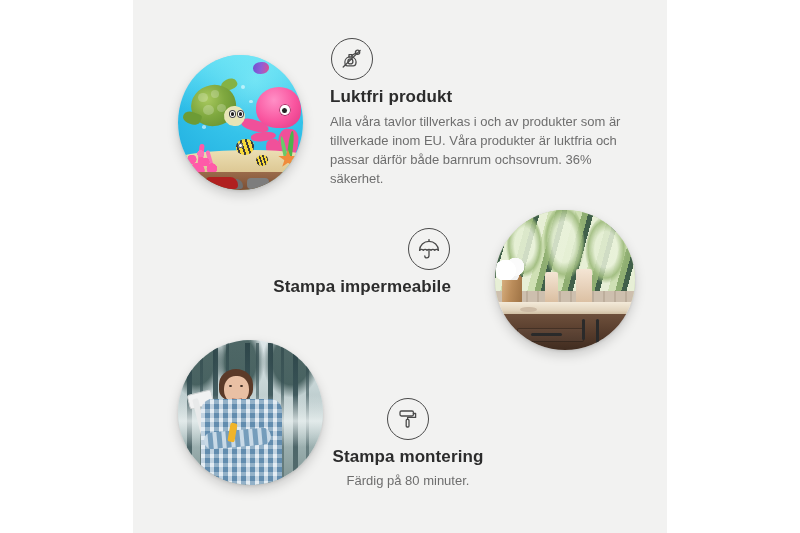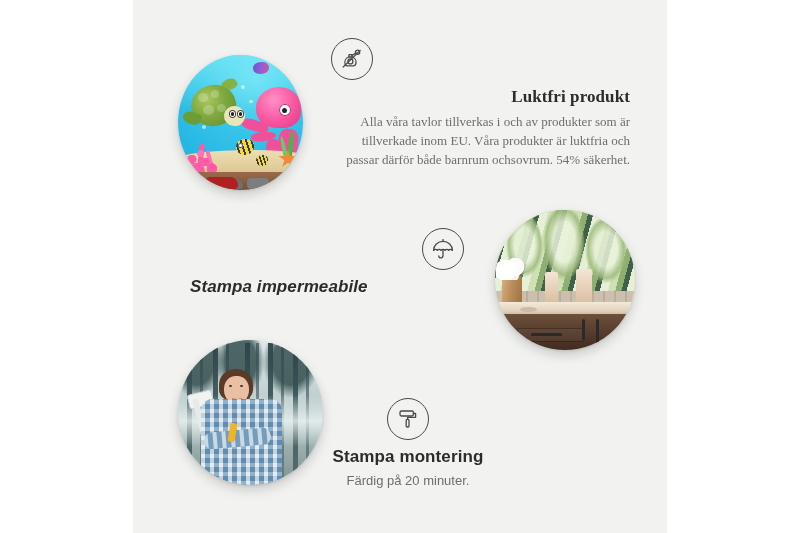--- a/index.html
+++ b/index.html
@@ -327,29 +327,28 @@
   .f-sub {
     font-size: 13px;
     color: #6e6e6e;
     line-height: 1.45;
     margin: 0;
   }
 
   
   #feature-odorless {
     left: 330px; top: 38px; width: 300px;
+    text-align: left;
+  }
+  #feature-odorless .icon-circle { margin-left: 1px; }
+
+  
+  #feature-waterproof {
+    left: 176px; top: 228px; width: 275px;
     text-align: right;
-    font-family: Liberation Serif, serif;
-  }
-  #feature-odorless .icon-circle { margin-left: 1px; }
-
-  
-  #feature-waterproof {
-    left: 190px; top: 228px; width: 275px;
-    font-style: italic;
   }
   #feature-waterproof .icon-circle { margin-left: auto; margin-right: 1px; }
 
   
   #feature-assembly {
     left: 318px; top: 398px; width: 180px;
     text-align: center;
   }
   #feature-assembly .icon-circle { margin: 0 auto; }
   #feature-assembly .f-title { text-align: center; }
@@ -468,21 +467,21 @@
         <path d="M6.2 18.6 C5.2 15.4 6.6 12.2 9.6 11.0 L13.4 11.0 C16.2 12.0 17.6 15.0 16.8 18.0 C16.5 19.1 15.5 19.8 14.4 19.8 L8.7 19.8 C7.6 19.8 6.6 19.3 6.2 18.6 Z"></path>
         <path d="M10.0 11.0 L10.0 8.6 L13.0 8.6 L13.0 11.0"></path>
         <path d="M13.0 9.4 L16.6 7.2"></path>
         <circle cx="18.6" cy="6.2" r="2.1"></circle>
         <path d="M16.6 7.2 L16.6 5.4"></path>
         <circle cx="11.4" cy="15.4" r="2.5"></circle>
         <path d="M4.2 21.0 L21.2 4.4"></path>
       </svg>
     </div>
     <div class="f-title">Luktfri produkt</div>
-    <p class="f-body">Alla våra tavlor tillverkas i och av produkter som är tillverkade inom EU. Våra produkter är luktfria och passar därför både barnrum ochsovrum. 54% säkerhet.</p>
+    <p class="f-body">Alla våra tavlor tillverkas i och av produkter som är tillverkade inom EU. Våra produkter är luktfria och passar därför både barnrum ochsovrum. 36% säkerhet.</p>
   </div>
 
   <div class="feature" id="feature-waterproof">
     <div class="icon-circle">
       <svg width="26" height="26" viewBox="0 0 26 26" fill="none" stroke="#4a4a4a" stroke-width="1.3" stroke-linecap="round" stroke-linejoin="round">
         <path d="M3.6 14.4 C3.6 9.3 7.8 5.4 13 5.4 C18.2 5.4 22.4 9.3 22.4 14.4"></path>
         <path d="M3.6 14.4 C4.8 12.9 6.1 12.9 7.3 14.4 C8.5 12.9 9.8 12.9 11.0 14.4 C12.2 12.9 13.8 12.9 15.0 14.4 C16.2 12.9 17.5 12.9 18.7 14.4 C19.9 12.9 21.2 12.9 22.4 14.4"></path>
         <path d="M13 5.4 L13 3.6"></path>
         <path d="M13 14.0 L13 19.6 C13 21.0 12.0 21.9 10.8 21.9 C9.7 21.9 8.8 21.1 8.8 20.0"></path>
       </svg>
@@ -492,15 +491,15 @@
 
   <div class="feature" id="feature-assembly">
     <div class="icon-circle">
       <svg width="26" height="26" viewBox="0 0 26 26" fill="none" stroke="#4a4a4a" stroke-width="1.3" stroke-linecap="round" stroke-linejoin="round">
         <rect x="5.0" y="5.0" width="13.4" height="5.0" rx="1.4"></rect>
         <path d="M18.4 7.5 L20.6 7.5 L20.6 11.4 L12.6 11.4 L12.6 13.4"></path>
         <rect x="11.2" y="13.4" width="2.8" height="7.6" rx="1.0"></rect>
       </svg>
     </div>
     <div class="f-title">Stampa montering</div>
-    <p class="f-sub">Färdig på 20 minuter.</p>
+    <p class="f-sub">Färdig på 80 minuter.</p>
   </div>
 </div>
 
 </body></html>

